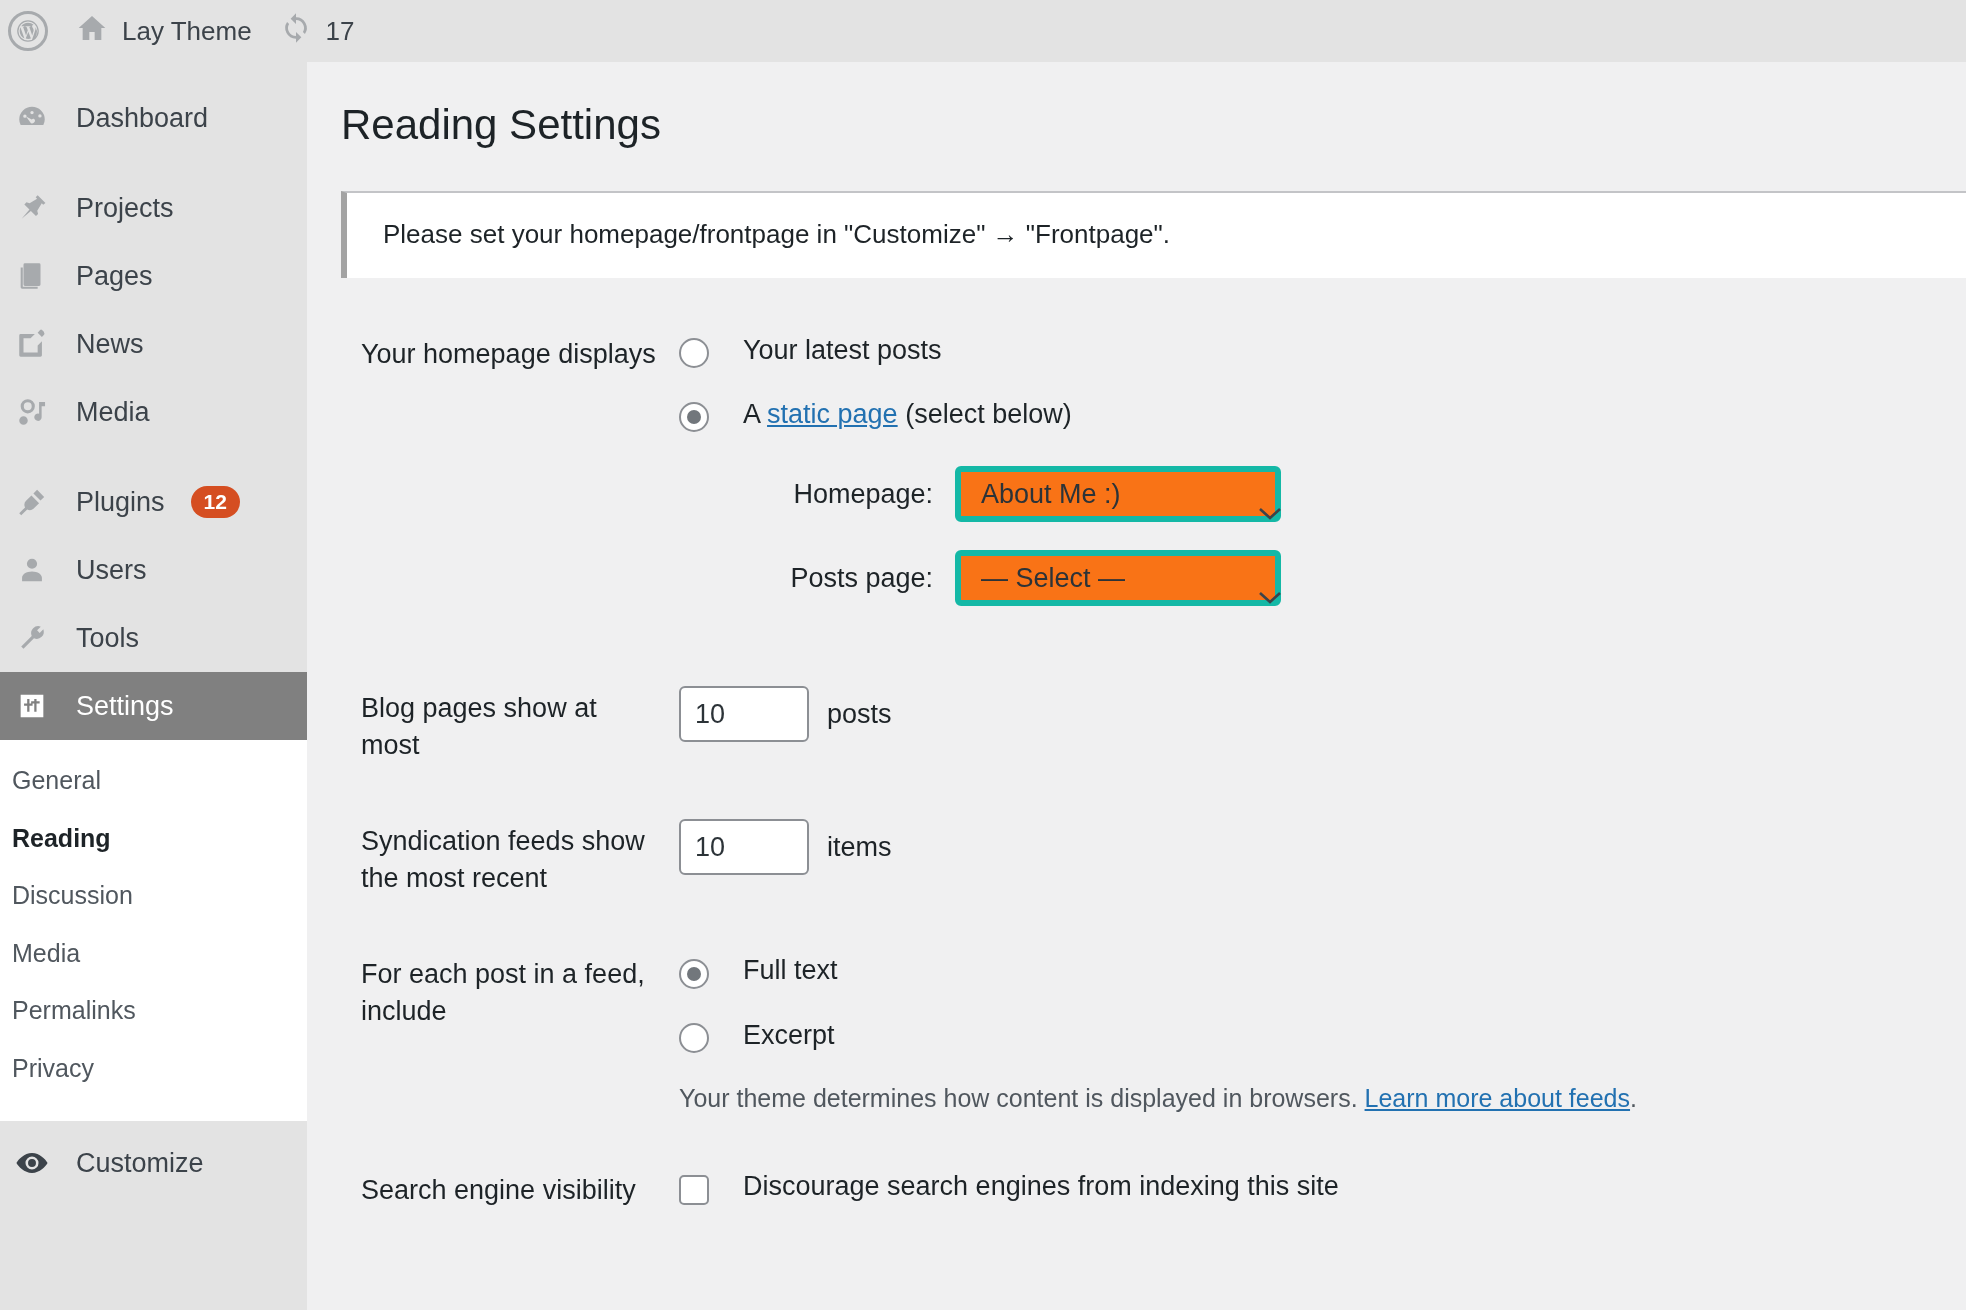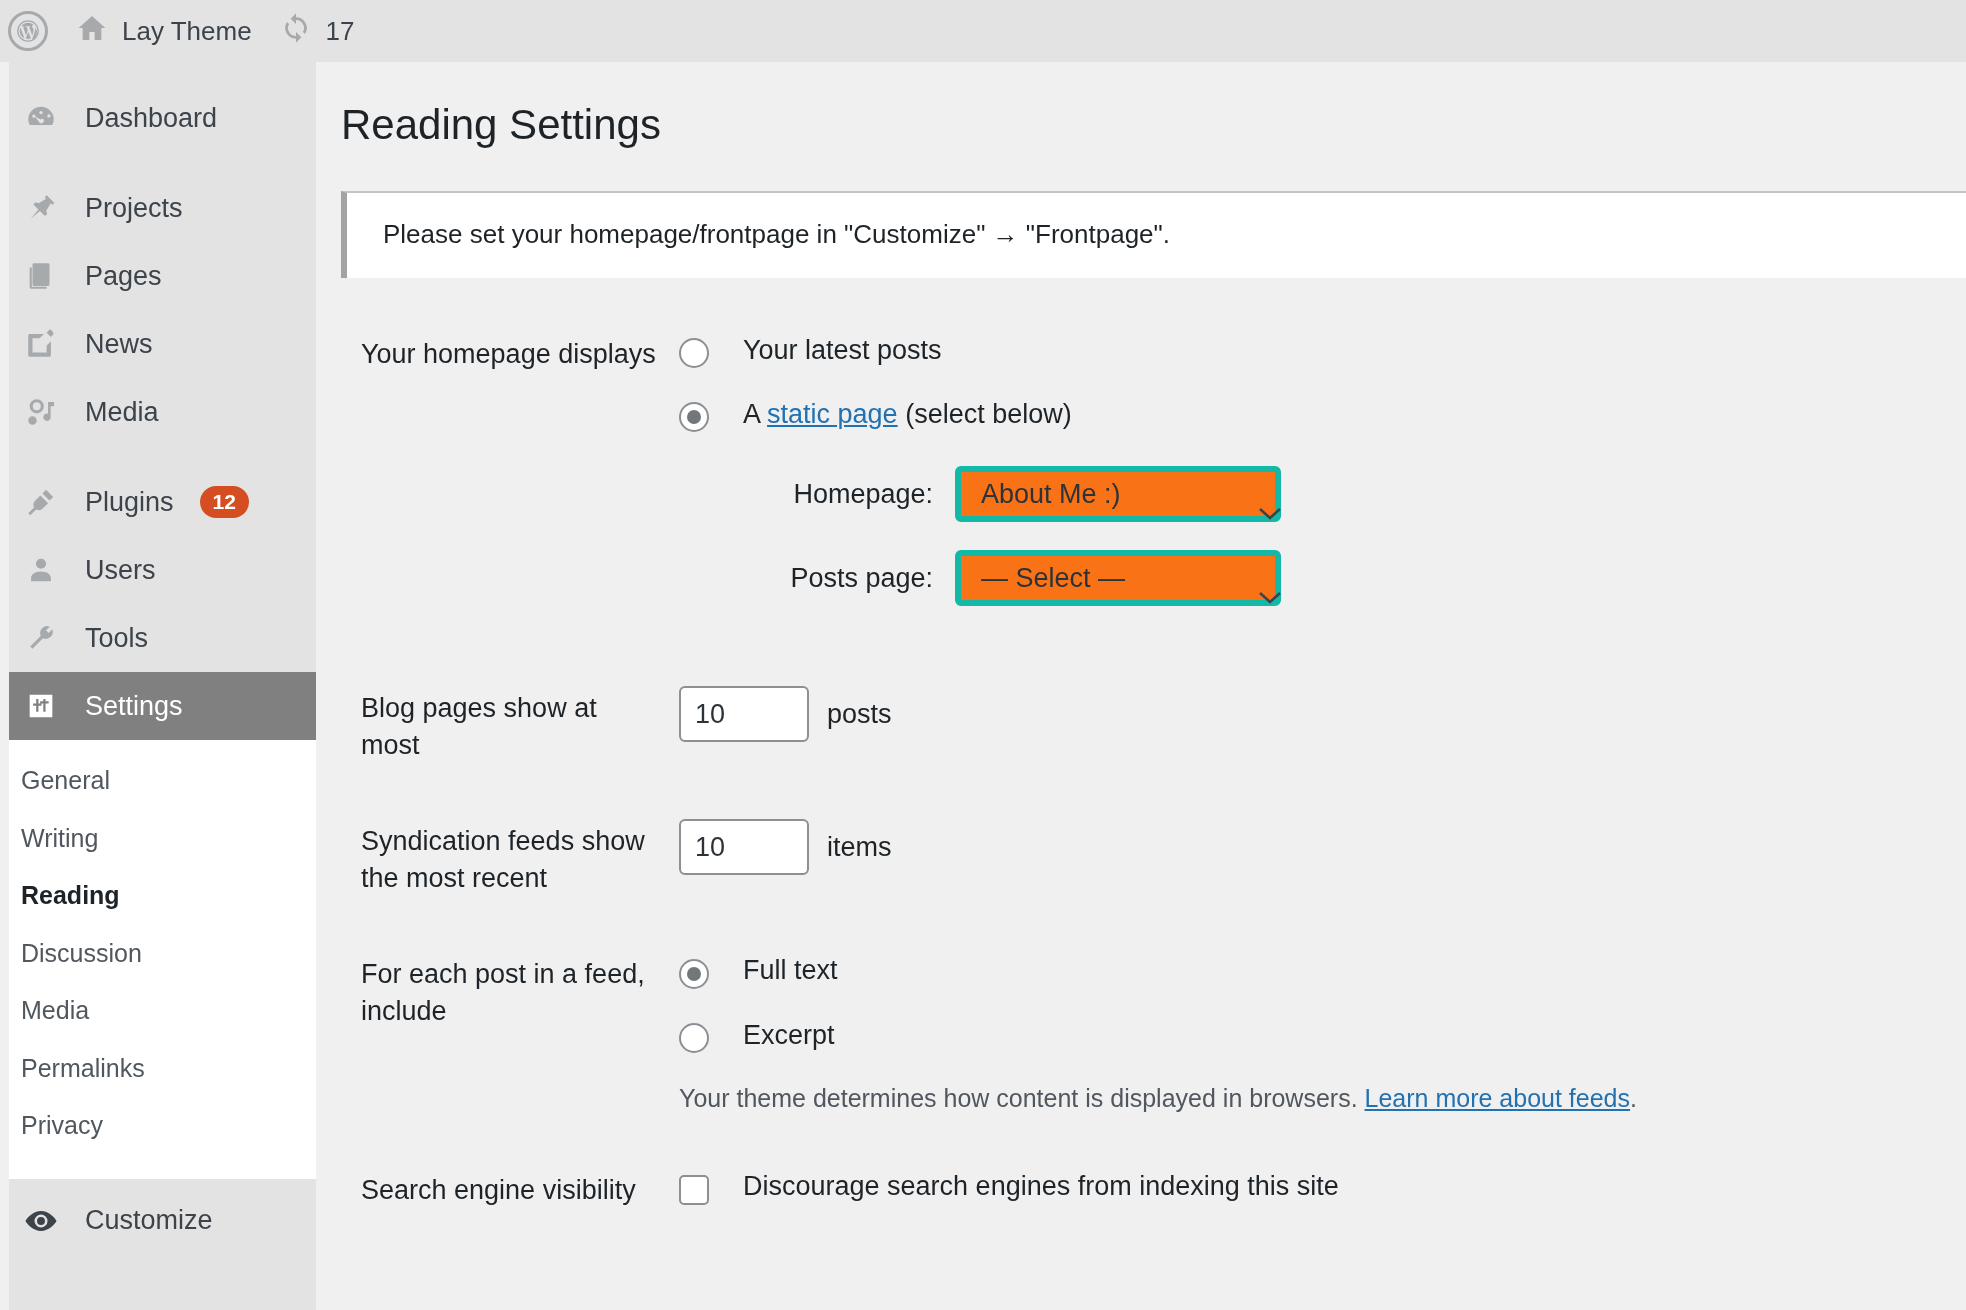--- a/index.html
+++ b/index.html
@@ -34,21 +34,21 @@
     border: 3px solid #a7aaad;
     display: flex; align-items: center; justify-content: center;
     color: #a7aaad; font-size: 30px; font-weight: bold;
     font-family: "Liberation Serif", serif;
     line-height: 1;
   }
   .ico { display: inline-block; color: #a7aaad; fill: #a7aaad; }
 
   
   #sidebar {
-    position: absolute; top: 62px; left: 9px;
+    position: absolute; top: 62px; left: 0;
     width: 307px; height: 1248px;
     background: #e3e3e3;
     z-index: 30;
   }
   .menu-sep { height: 22px; }
   .menu-item {
     display: flex; align-items: center;
     height: 68px;
     padding-left: 10px;
     gap: 22px;
@@ -330,21 +330,20 @@
     <span class="mi-icon">
       <svg width="34" height="34" viewBox="0 0 24 24">
           <path fill="#ffffff" d="M4 4h16v16H4V4zm4.6 3v3.2H6.4v1.6h2.2V16h1.6v-4.2h2.2v-1.6h-2.2V7H8.6zm5 0v1.6h-2.2v1.6h2.2V16h1.6V10.2h2.2V8.6h-2.2V7h-1.6z"></path>
         </svg>
     </span>
     <span>Settings</span>
   </div>
 
   <div id="submenu">
     <div class="submenu-item">General</div>
-    <div class="submenu-item">Writing</div>
     <div class="submenu-item current">Reading</div>
     <div class="submenu-item">Discussion</div>
     <div class="submenu-item">Media</div>
     <div class="submenu-item">Permalinks</div>
     <div class="submenu-item">Privacy</div>
   </div>
 
   <div id="customize-block">
     <div class="menu-item">
       <span class="mi-icon">

